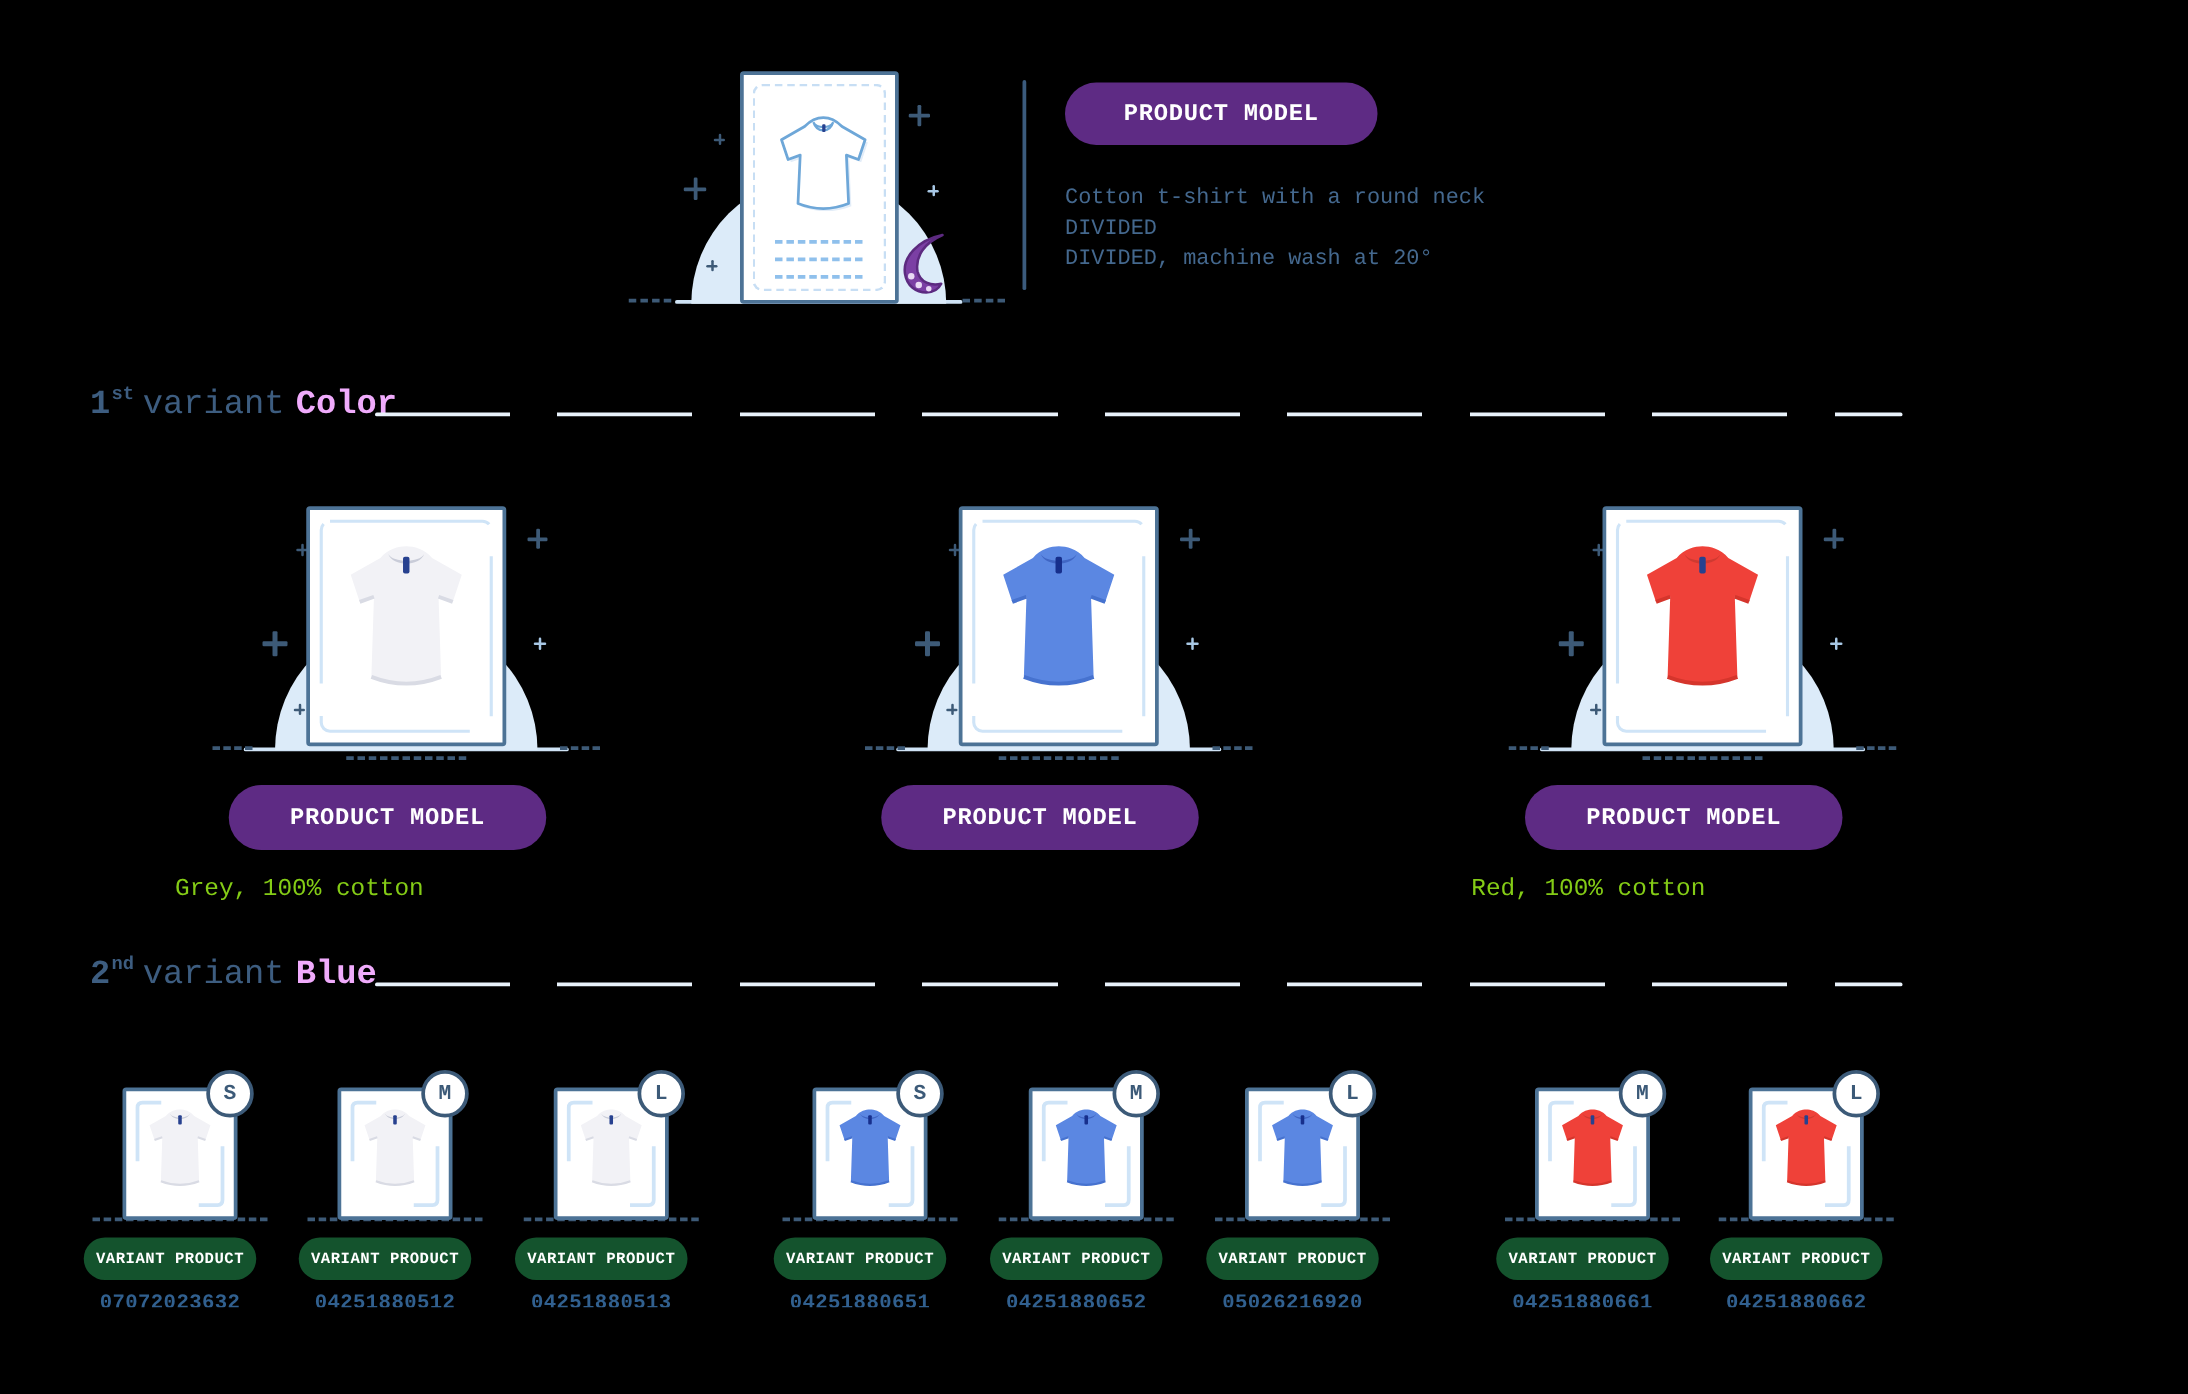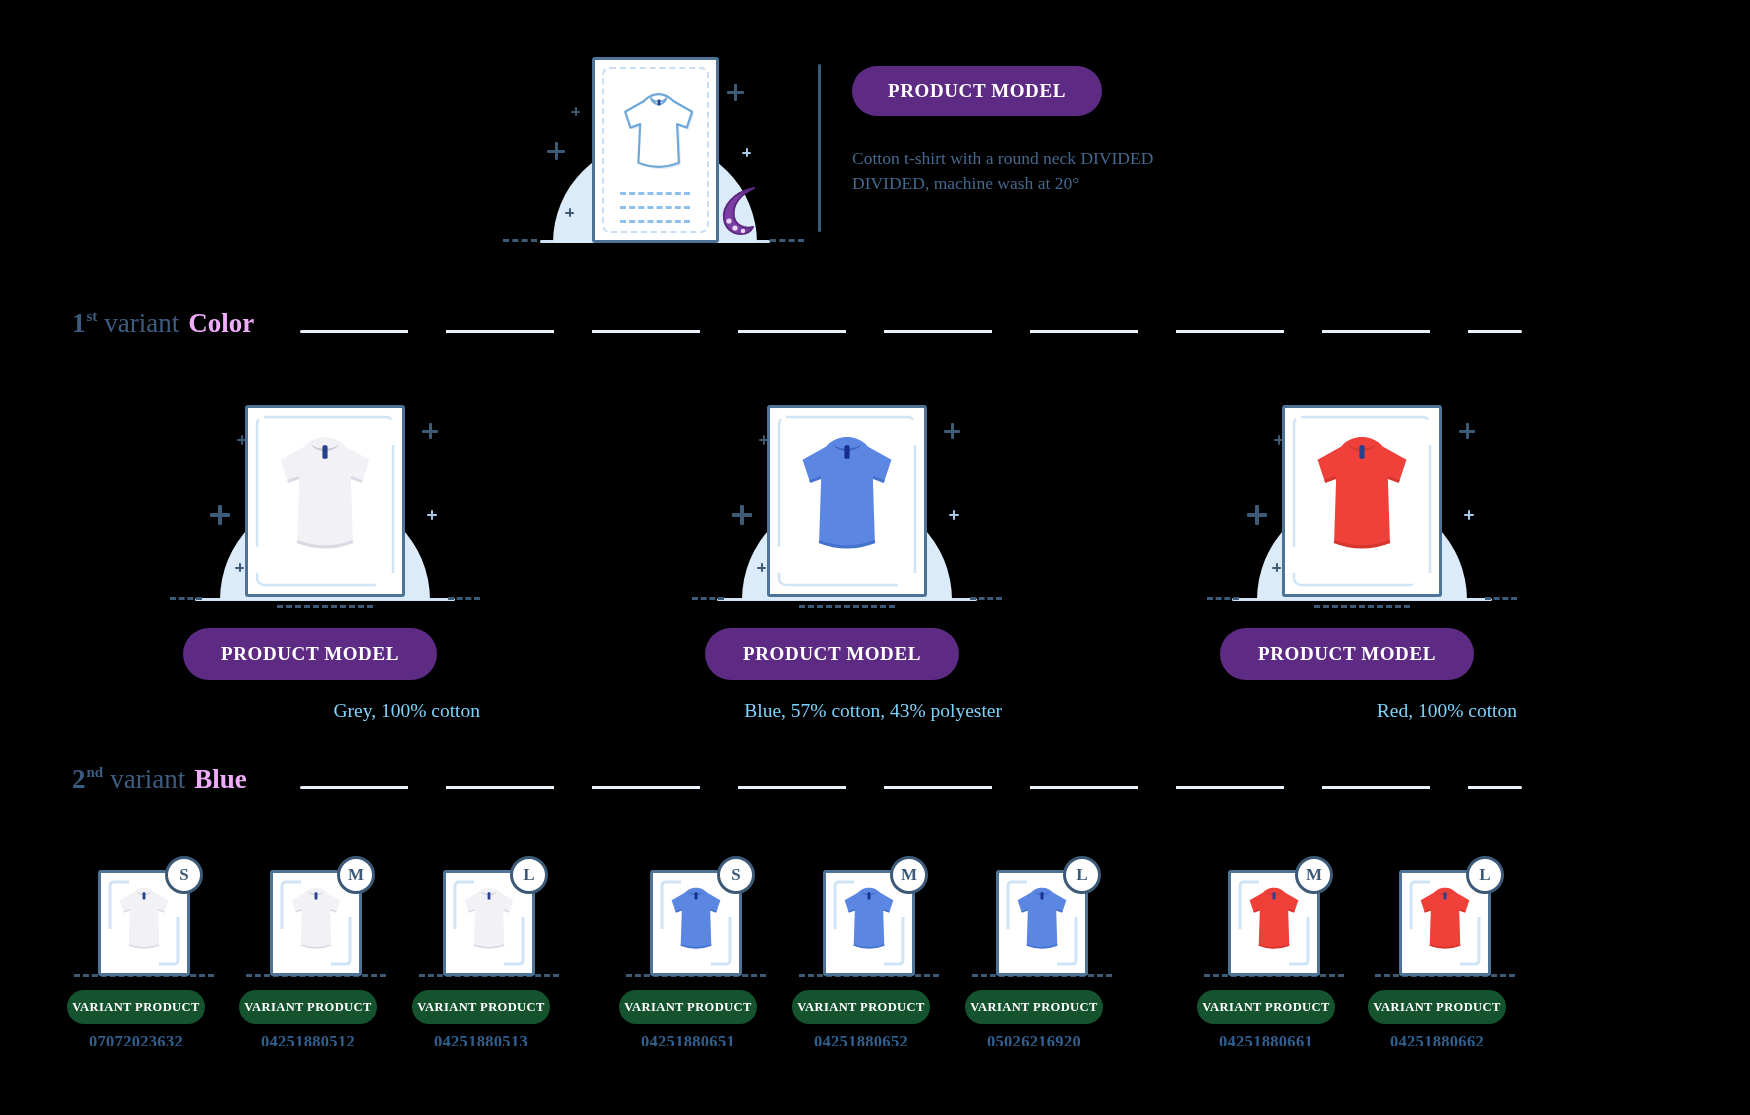--- a/index.html
+++ b/index.html
@@ -1,17 +1,17 @@
 <!DOCTYPE html>
 <html><head>
 <meta charset="utf-8">
 <style>
   html,body{margin:0;padding:0;background:#000;}
   #stage{position:relative;width:1750px;height:1046px;background:#000;overflow:hidden;
-         font-family:Liberation Serif, serif;}
+         font-family:Liberation Mono, monospace;}
   .abs{position:absolute;}
 
   
   .plus{position:absolute;color:#3d5a77;}
   .plus.light{color:#a8c8e5;}
   .plus .pb{position:absolute;background:currentColor;border-radius:1px;}
   .semi{position:absolute;background:#dcebf9;border-radius:1000px 1000px 0 0;}
   .base-light{position:absolute;height:3px;background:#cfe3f5;border-radius:2px;}
   .base-dash{position:absolute;height:0;border-top:3px dashed #3d5a77;}
   .pcard{position:absolute;background:#fff;border:3px solid #4d7396;border-radius:3px;box-sizing:border-box;}
@@ -42,22 +42,22 @@
   .model-col{position:absolute;top:395px;width:340px;height:340px;}
   .model-col .semi{left:80px;top:100px;width:210px;height:105px;}
   .model-col .base-light{left:55px;top:203px;width:260px;}
   .model-col .bd-l{left:30px;top:202px;width:32px;}
   .model-col .bd-r{left:308px;top:202px;width:32px;}
   .model-col .bd-u{left:137px;top:210px;width:96px;}
   .model-col .pcard{left:105px;top:10px;width:160px;height:192px;z-index:3;}
   .model-col .pcard svg.frame{position:absolute;left:0;top:0;}
   .model-col .tee-holder{left:15px;top:26px;width:124px;}
   .model-col .pill{left:43px;top:233px;width:254px;height:52px;}
-  .model-col .caption{position:absolute;left:0;top:305px;width:340px;text-align:right;
-                      color:#7dd3fc;font-size:19.5px;white-space:nowrap;}
+  .model-col .caption{position:absolute;left:0;top:305px;width:340px;text-align:left;
+                      color:#84cc16;font-size:19.5px;white-space:nowrap;}
 
   
   .var-col{position:absolute;top:856px;width:150px;height:230px;}
   .var-col .base-dash{left:13px;top:118px;width:140px;}
   .var-col .pcard{left:37px;top:14px;width:92px;height:106px;border-width:3px;z-index:2;}
   .var-col .corner{position:absolute;left:0;top:0;}
   .var-col .tee-holder{left:9px;top:13px;width:68px;}
   .var-col .badge{position:absolute;left:104px;top:0;width:38px;height:38px;background:#fff;
       border:3px solid #3c5a78;border-radius:50%;box-sizing:border-box;z-index:3;
       display:flex;align-items:center;justify-content:center;
@@ -184,21 +184,20 @@
               <path d="M46,9 C50,16 70,16 74,9 C70,19 50,19 46,9 Z" fill="#4066c4"></path>
               <path d="M24,46 L35,42 M96,46 L85,42" stroke="#4672cf" stroke-width="3" fill="none"></path>
               <path d="M33,104 C51,111 69,111 87,104" stroke="#4672cf" stroke-width="3" fill="none"></path>
               <rect x="57.5" y="11" width="5" height="13" rx="1.5" fill="#172f8c"></rect>
             </svg>
           </div>
       </div>
       <div class="pill pill-dark">
         <span>PRODUCT MODEL</span>
       </div>
-      <div class="caption">Blue, 57% cotton, 43% polyester</div>
     <div class="plus" style="left: 70px; top: 110px; width: 20px; height: 20px;">
           <i class="pb" style="left: 0px; top: 8px; width: 20px; height: 4px;"></i>
           <i class="pb" style="top: 0px; left: 8px; height: 20px; width: 4px;"></i>
         </div>
         <div class="plus" style="left: 97px; top: 40px; width: 10px; height: 10px;">
           <i class="pb" style="left: 0px; top: 4px; width: 10px; height: 2px;"></i>
           <i class="pb" style="top: 0px; left: 4px; height: 10px; width: 2px;"></i>
         </div>
         <div class="plus" style="left: 282px; top: 28px; width: 16px; height: 16px;">
           <i class="pb" style="left: 0px; top: 6.5px; width: 16px; height: 3px;"></i>

